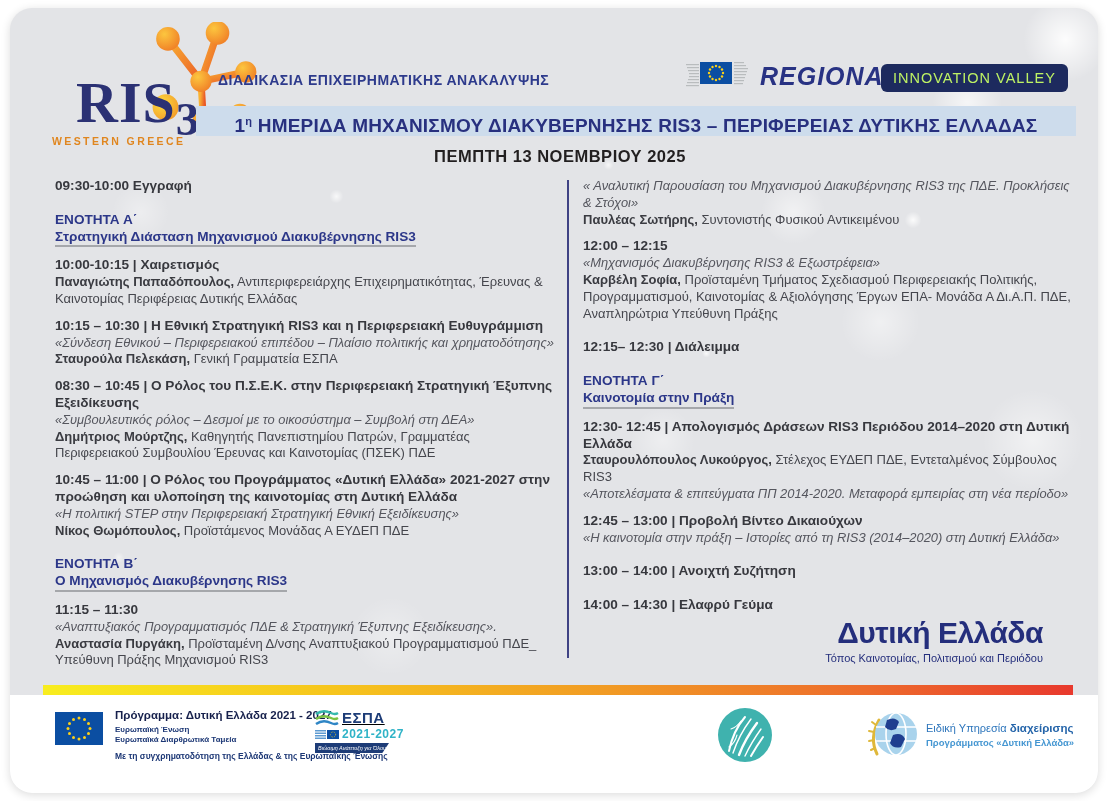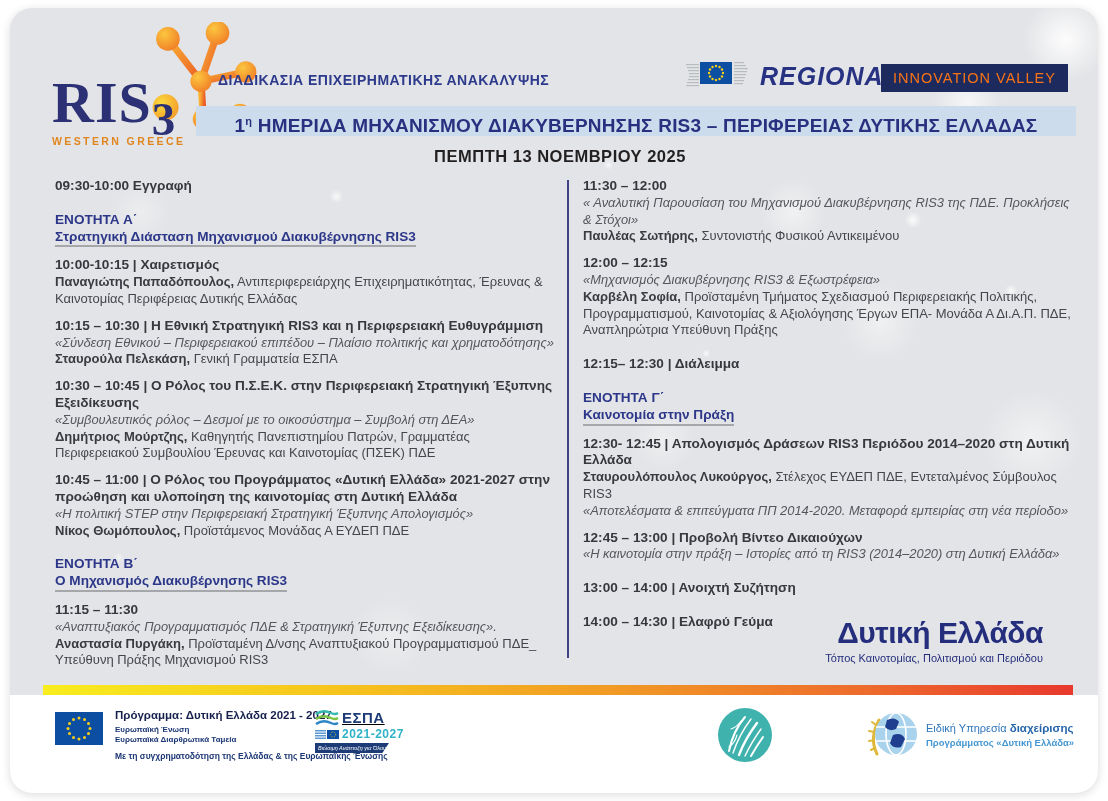--- a/index.html
+++ b/index.html
@@ -24,27 +24,27 @@
       radial-gradient(circle 55px at 80% 40%, rgba(255,255,255,.45), rgba(255,255,255,0) 72%),
       radial-gradient(circle 70px at 94% 55%, rgba(255,255,255,.5), rgba(255,255,255,0) 72%),
       radial-gradient(circle 45px at 60% 55%, rgba(255,255,255,.38), rgba(255,255,255,0) 72%),
       radial-gradient(circle 55px at 35% 80%, rgba(255,255,255,.32), rgba(255,255,255,0) 72%),
       radial-gradient(circle 40px at 12% 26%, rgba(255,255,255,.35), rgba(255,255,255,0) 72%);
     box-shadow:0 2px 10px rgba(0,0,0,.14);
   }
   
   .molecule { position:absolute; left:132px; top:14px; }
   .brand { position:absolute; left:42px; top:66px; line-height:1; }
-  .brand-ris { font-family:"Liberation Serif", serif; font-size:58px; font-weight:700; color:#2b3174; letter-spacing:1px; }
+  .brand-ris { font-family:"Liberation Serif", serif; font-size:58px; font-weight:700; color:#2b3174; letter-spacing:1px;margin-left:24px; }
   .brand-3 { font-family:"Liberation Serif", serif; font-size:47px; font-weight:700; color:#2b3174; display:inline-block; transform:translateY(13px); }
   .brand-sub { font-size:10.5px; font-weight:700; letter-spacing:2.4px; color:#e0861f; margin-top:4px; }
   .eyebrow { position:absolute; left:208px; top:64px; font-size:14px; font-weight:700; letter-spacing:.5px; color:#2d3a8c; }
   .ec-logo { position:absolute; left:676px; top:52px; }
   .regional { position:absolute; left:750px; top:54px; font-size:25px; font-style:italic; font-weight:700; color:#283283; letter-spacing:1px; }
-  .iv-box { position:absolute; left:871px; top:56px; height:28px; line-height:28px; padding:0 12px; background:#1d2a5e; color:#f97316; font-size:14.5px; font-weight:500; letter-spacing:1px; }
+  .iv-box { position:absolute; left:871px; top:56px; height:28px; line-height:28px; padding:0 12px; background:#1d2a5e; color:#bef264; font-size:14.5px; font-weight:500; letter-spacing:1px;border-radius:6px; }
   .title-band { position:absolute; left:186px; top:98px; width:880px; height:30px; line-height:30px; background:#cddcec; text-align:center; font-size:19px; font-weight:700; color:#28307f; letter-spacing:.2px; }
   .title-band sup { font-size:11px; }
   .date { position:absolute; left:320px; top:139px; width:460px; text-align:center; font-size:16.5px; font-weight:800; color:#221f20; letter-spacing:.5px; }
   
   .col { position:absolute; top:170px; font-size:13px; line-height:16.8px; color:#45464d; }
   .col-left  { left:45px;  width:502px; }
   .col-right { left:573px; width:492px; }
   .divider { position:absolute; left:557px; top:172px; width:2px; height:478px; background:#3f4284; }
   .blk { margin-bottom:10px; }
   .blk.gap { margin-top:17px; }
@@ -179,40 +179,39 @@
         <div class="blk">
           <div class="ln ln-time">10:00-10:15 | Χαιρετισμός</div>
           <div class="ln ln-speaker"><span class="nm">Παναγιώτης Παπαδόπουλος,</span> Αντιπεριφερειάρχης Επιχειρηματικότητας, Έρευνας &amp; Καινοτομίας Περιφέρειας  Δυτικής Ελλάδας</div>
         </div>
         <div class="blk">
           <div class="ln ln-time">10:15 – 10:30 | Η Εθνική Στρατηγική RIS3 και η Περιφερειακή Ευθυγράμμιση</div>
           <div class="ln ln-quote">«Σύνδεση Εθνικού – Περιφερειακού επιπέδου – Πλαίσιο πολιτικής και χρηματοδότησης»</div>
           <div class="ln ln-speaker"><span class="nm">Σταυρούλα Πελεκάση,</span> Γενική Γραμματεία ΕΣΠΑ</div>
         </div>
         <div class="blk">
-          <div class="ln ln-time">10:30 – 10:45 |  Ο Ρόλος του Π.Σ.Ε.Κ. στην Περιφερειακή Στρατηγική Έξυπνης Εξειδίκευσης</div>
+          <div class="ln ln-time">08:30 – 10:45 |  Ο Ρόλος του Π.Σ.Ε.Κ. στην Περιφερειακή Στρατηγική Έξυπνης Εξειδίκευσης</div>
           <div class="ln ln-quote">«Συμβουλευτικός ρόλος – Δεσμοί με το οικοσύστημα – Συμβολή στη ΔΕΑ»</div>
           <div class="ln ln-speaker"><span class="nm">Δημήτριος Μούρτζης,</span> Καθηγητής Πανεπιστημίου Πατρών, Γραμματέας Περιφερειακού Συμβουλίου Έρευνας και Καινοτομίας (ΠΣΕΚ) ΠΔΕ</div>
         </div>
         <div class="blk">
           <div class="ln ln-time">10:45 – 11:00 | Ο Ρόλος του Προγράμματος «Δυτική Ελλάδα» 2021-2027 στην προώθηση και υλοποίηση της καινοτομίας στη Δυτική Ελλάδα</div>
-          <div class="ln ln-quote">«Η πολιτική STEP στην Περιφερειακή Στρατηγική Έξυπνης Απολογισμός»</div>
+          <div class="ln ln-quote">«Η πολιτική STEP στην Περιφερειακή Στρατηγική Εθνική Εξειδίκευσης»</div>
           <div class="ln ln-speaker"><span class="nm">Νίκος Θωμόπουλος,</span> Προϊστάμενος Μονάδας Α ΕΥΔΕΠ ΠΔΕ</div>
         </div>
         <div class="blk gap"><div class="ln ln-section">ΕΝΟΤΗΤΑ Β΄</div><div class="ln ln-section-sub">Ο Μηχανισμός Διακυβέρνησης RIS3</div></div>
         <div class="blk">
           <div class="ln ln-time">11:15 – 11:30</div>
           <div class="ln ln-quote">«Αναπτυξιακός Προγραμματισμός ΠΔΕ &amp; Στρατηγική Έξυπνης Εξειδίκευσης».</div>
           <div class="ln ln-speaker"><span class="nm">Αναστασία Πυργάκη,</span> Προϊσταμένη Δ/νσης Αναπτυξιακού Προγραμματισμού ΠΔΕ_ Υπεύθυνη Πράξης Μηχανισμού RIS3</div>
         </div>
       </div>
     <div class="divider"></div>
     <div class="col col-right" id="col-right">
         <div class="blk">
-          <div class="ln ln-time">11:30 – 12:00</div>
           <div class="ln ln-quote">« Αναλυτική Παρουσίαση του Μηχανισμού Διακυβέρνησης RIS3 της ΠΔΕ. Προκλήσεις &amp; Στόχοι»</div>
           <div class="ln ln-speaker"><span class="nm">Παυλέας Σωτήρης,</span> Συντονιστής Φυσικού Αντικειμένου</div>
         </div>
         <div class="blk">
           <div class="ln ln-time">12:00 – 12:15</div>
           <div class="ln ln-quote">«Μηχανισμός Διακυβέρνησης RIS3 &amp;  Εξωστρέφεια»</div>
           <div class="ln ln-speaker"><span class="nm">Καρβέλη Σοφία,</span> Προϊσταμένη Τμήματος Σχεδιασμού Περιφερειακής Πολιτικής, Προγραμματισμού, Καινοτομίας &amp; Αξιολόγησης Έργων ΕΠΑ- Μονάδα Α Δι.Α.Π. ΠΔΕ, Αναπληρώτρια Υπεύθυνη Πράξης</div>
         </div>
         <div class="blk gap">
           <div class="ln ln-time">12:15– 12:30 | Διάλειμμα</div>

